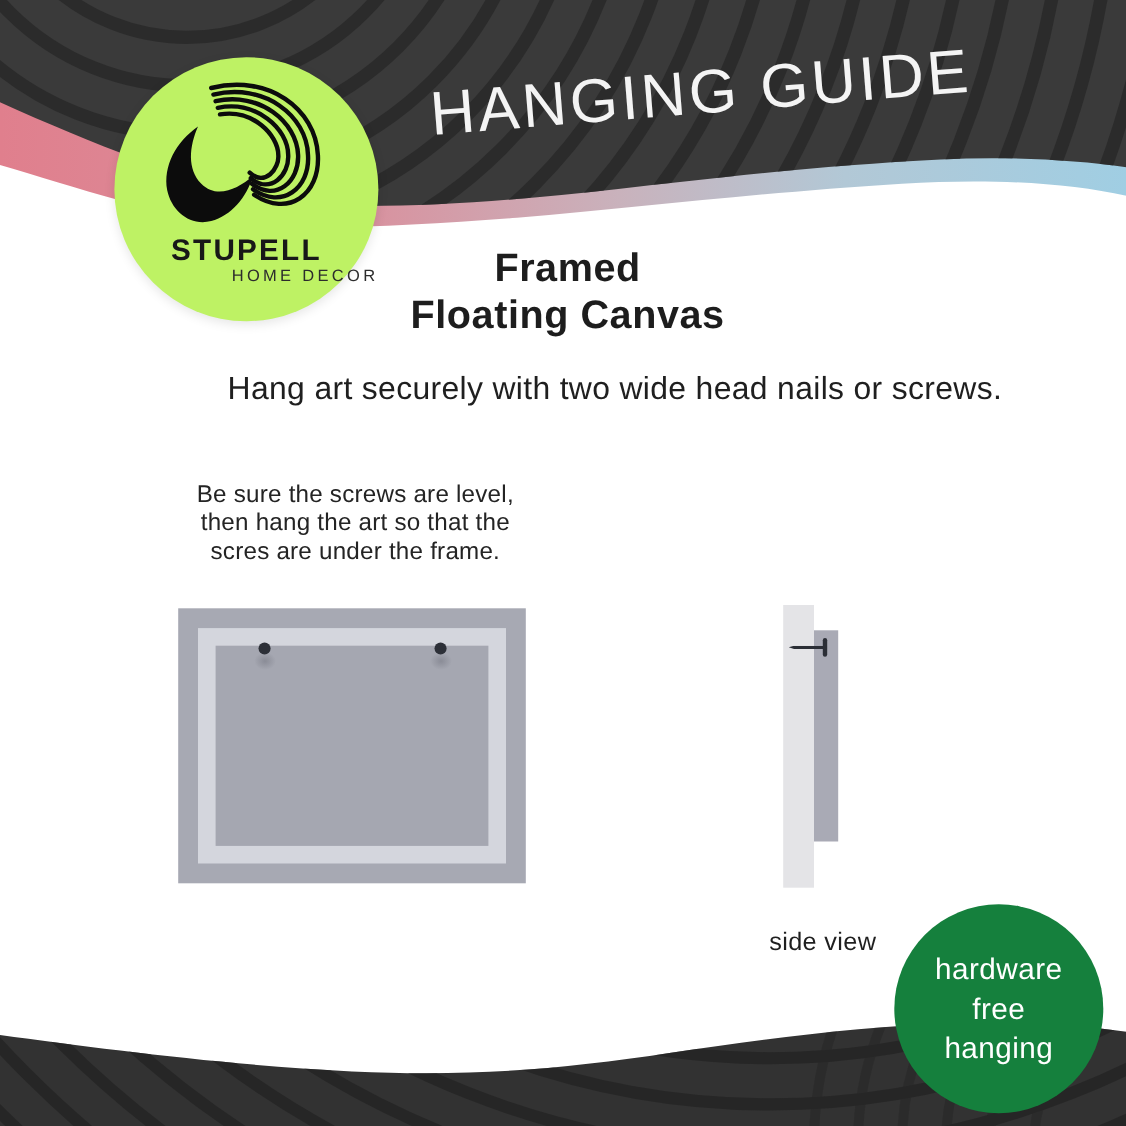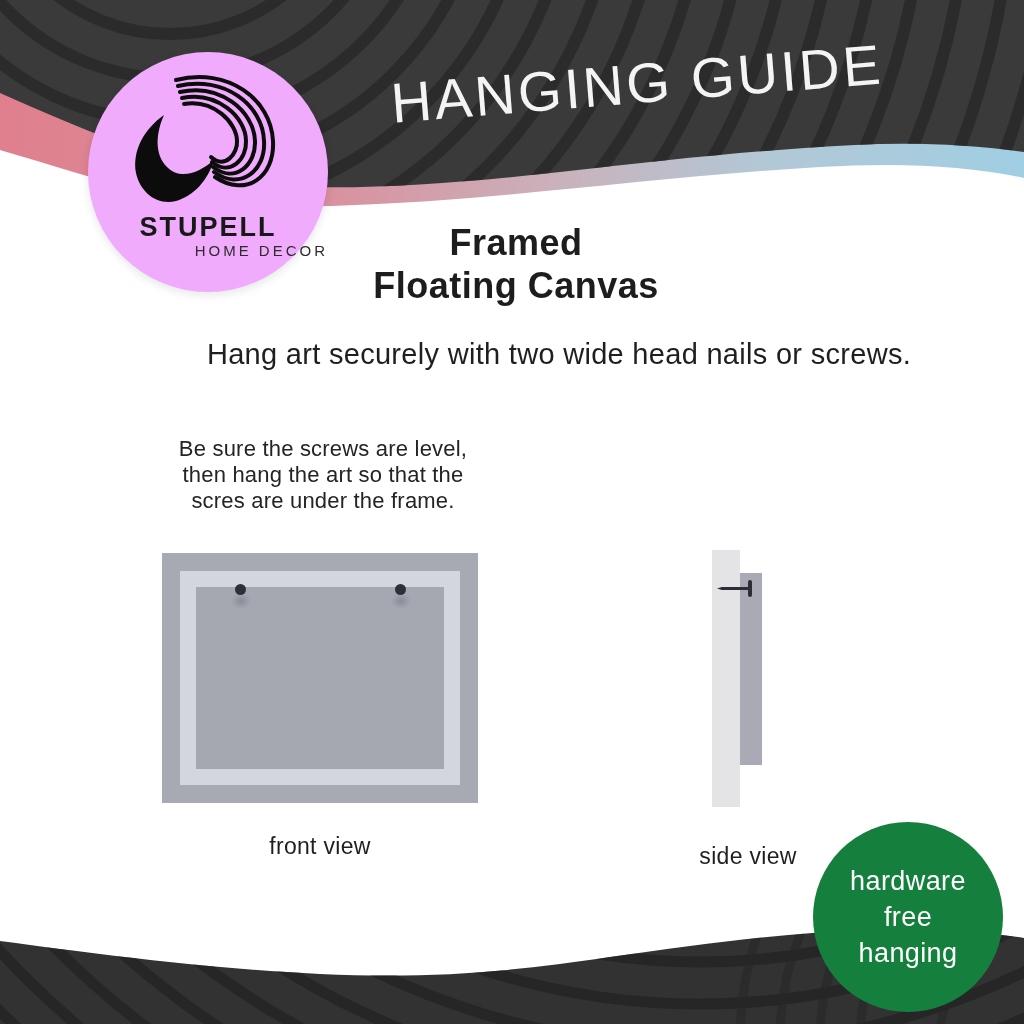--- a/index.html
+++ b/index.html
@@ -15,22 +15,22 @@
   
   .hg-title{
     position:absolute;left:367px;top:53px;width:540px;z-index:2;
     text-align:center;font-size:56px;line-height:62px;font-weight:400;
     letter-spacing:3px;color:#f4f4f4;transform:rotate(-4.6deg);transform-origin:50% 50%;
     white-space:nowrap;
   }
 
   
   .logo-circle{
-    position:absolute;left:88px;top:52px;width:240px;height:240px;border-radius:50%;
-    background:#f0abfc;z-index:3;box-shadow:0 3px 10px rgba(0,0,0,0.10);
+    position:absolute;left:104px;top:52px;width:240px;height:240px;border-radius:50%;
+    background:#bef264;z-index:3;box-shadow:0 3px 10px rgba(0,0,0,0.10);
   }
   .swoosh{position:absolute;left:0;top:0;width:240px;height:240px;}
   .brand-name{
     position:absolute;left:0;top:160px;width:240px;text-align:center;
     font-size:27px;font-weight:700;letter-spacing:2px;color:#181818;
   }
   .brand-tagline{
     position:absolute;left:0;top:190px;width:240px;text-align:right;
     font-size:15px;font-weight:400;letter-spacing:3px;color:#2c2c2c;
   }
@@ -167,21 +167,20 @@
     <div>scres are under the frame.</div>
   </div>
 
 
   <div class="front-frame">
     <div class="front-mat"></div>
     <div class="front-canvas"></div>
     <div class="screw screw-left"></div>
     <div class="screw screw-right"></div>
   </div>
-  <div class="caption caption-front">front view</div>
 
   <div class="side-wrap">
     <div class="side-light"></div>
     <div class="side-dark"></div>
     <div class="nail-shaft"></div>
     <div class="nail-head"></div>
   </div>
   <div class="caption caption-side">side view</div>
 
   <svg class="bottom-art" viewBox="0 0 1024 124" aria-hidden="true">

